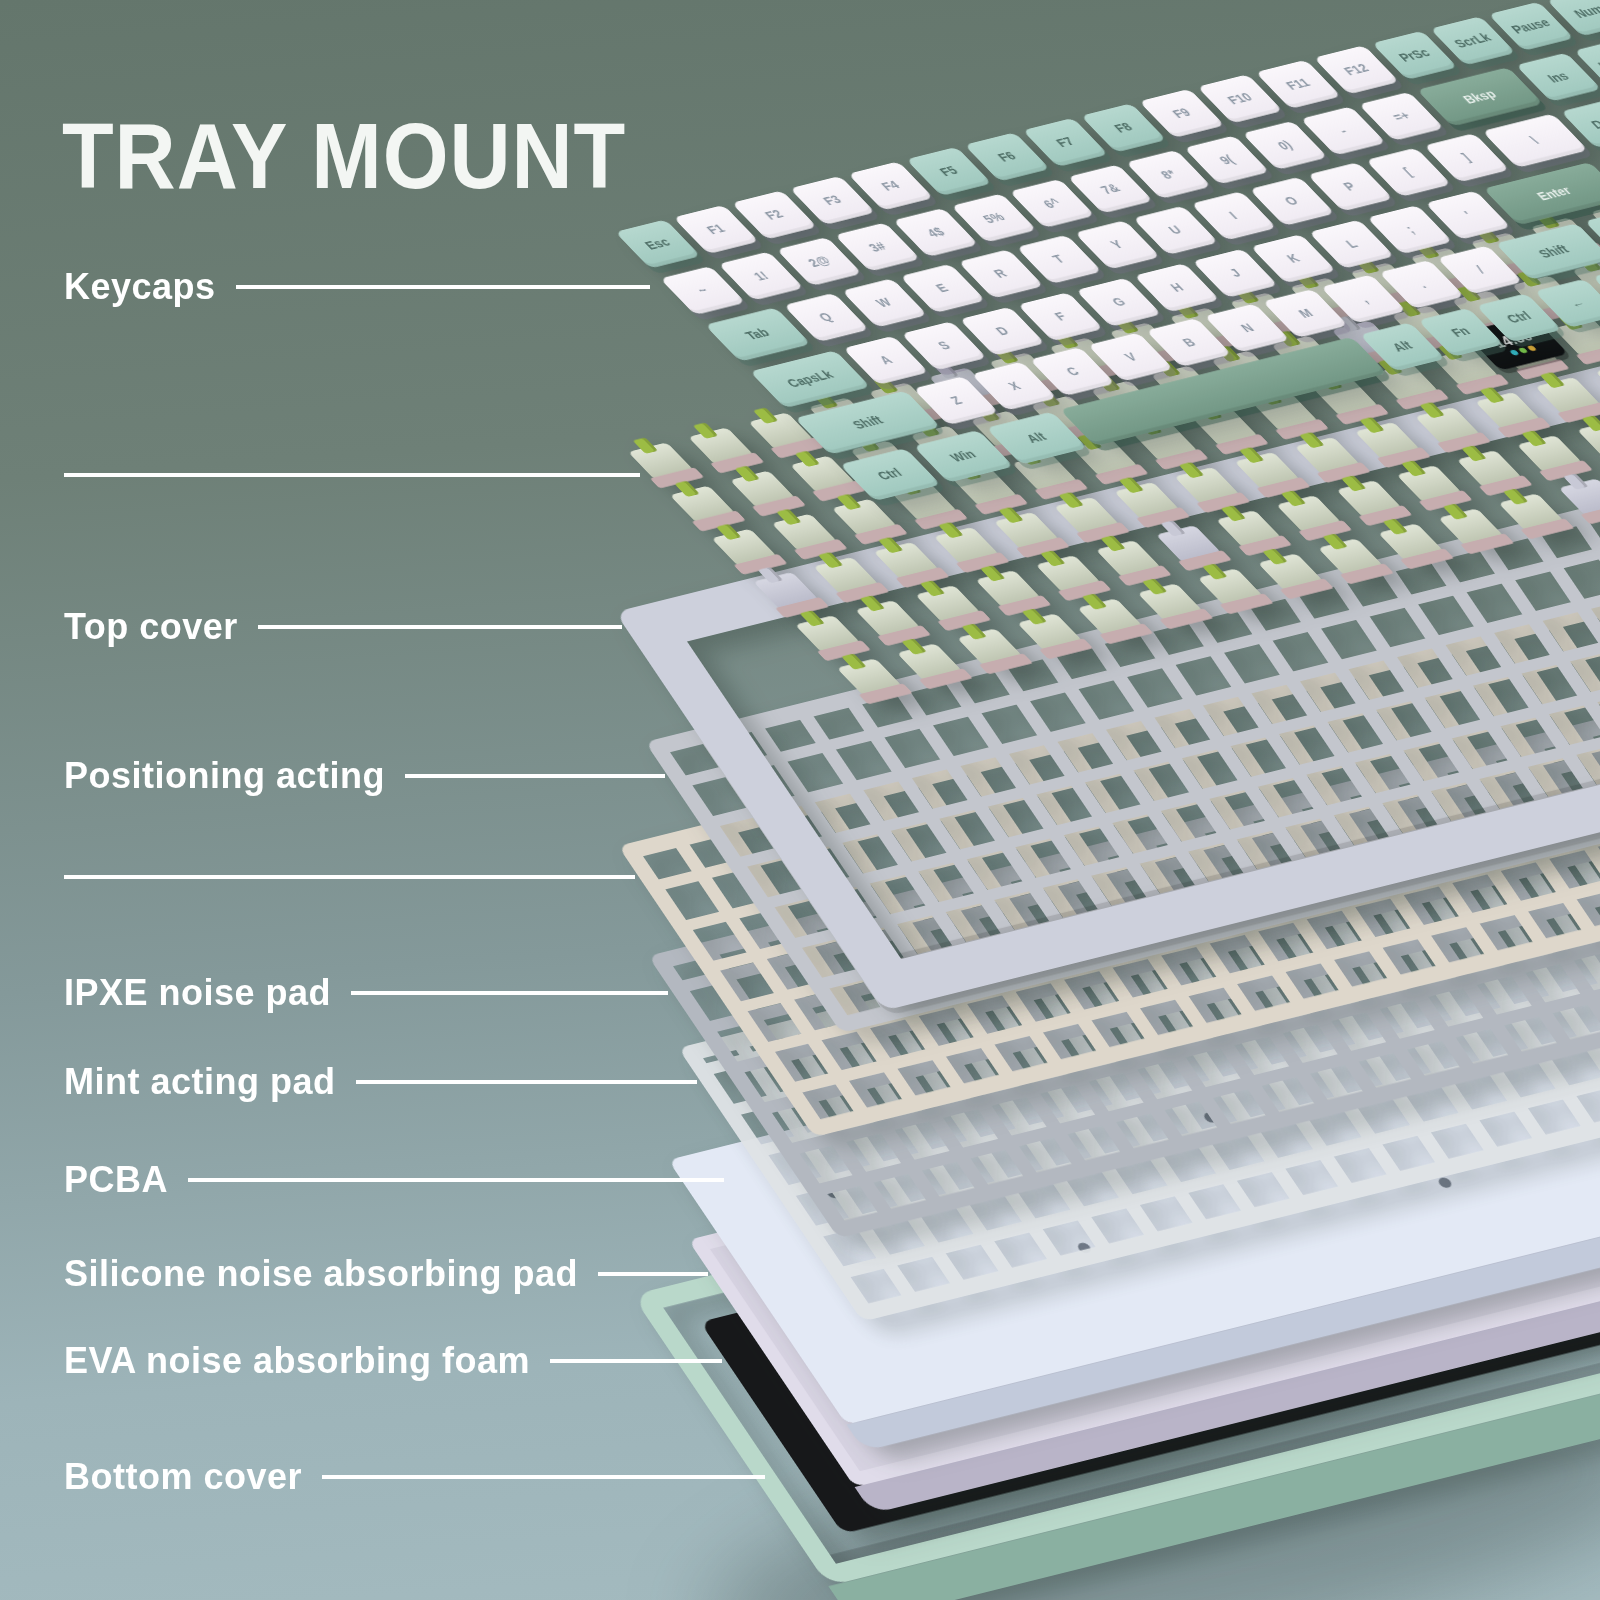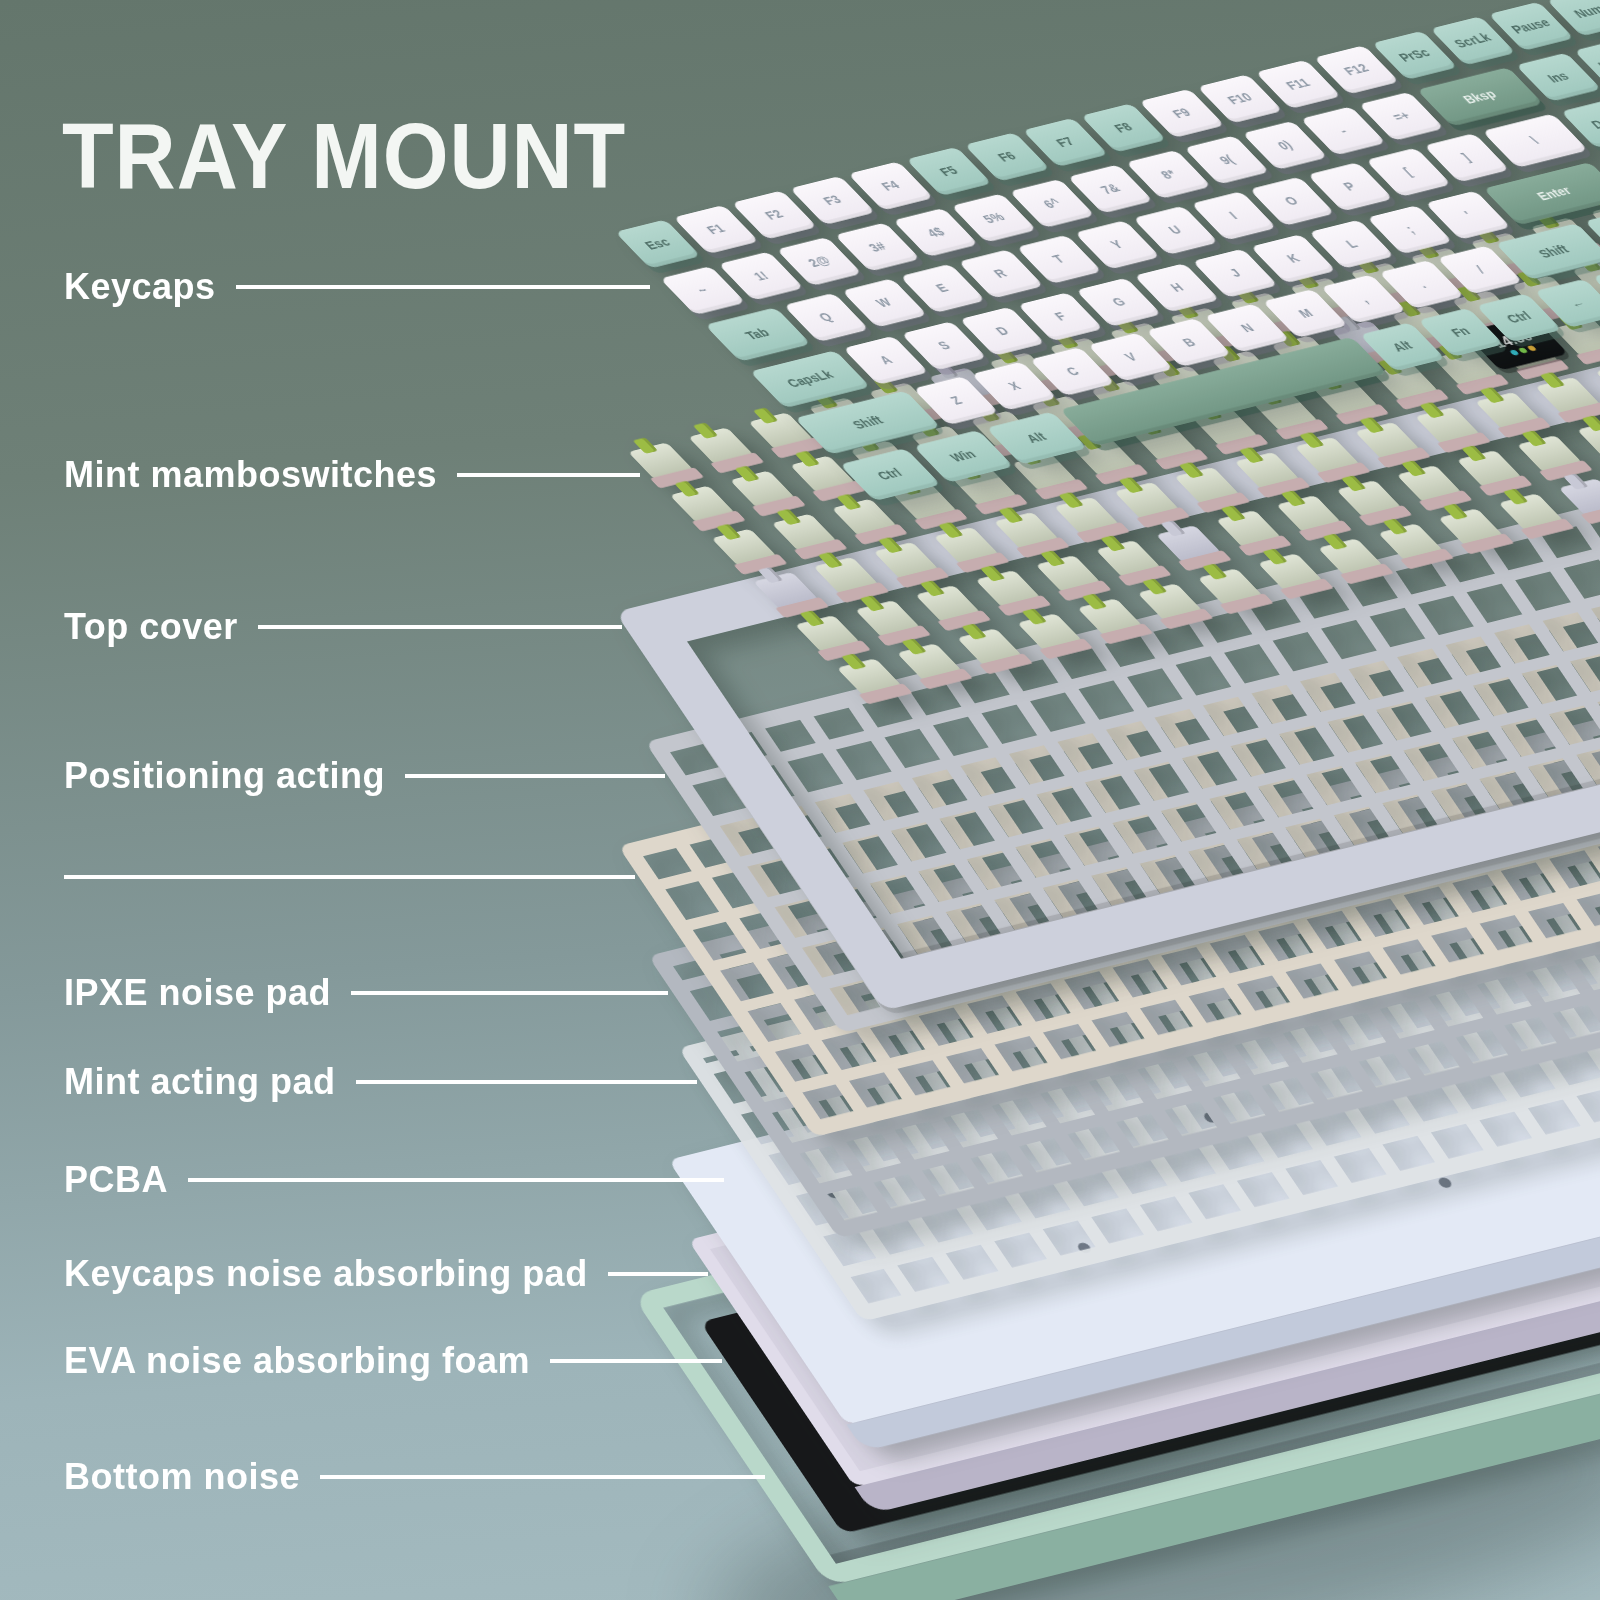--- a/index.html
+++ b/index.html
@@ -332,21 +332,20 @@
   </div>
 </div>
 
 <h1 class="title">TRAY MOUNT</h1>
 
 <div class="callout" style="top:263px;width:586px">
   <span class="callout-text">Keycaps</span>
     <span class="leader"></span>
 </div>
 <div class="callout" style="top:451px;width:576px">
-  <span class="callout-text">Mint mamboswitches</span>
     <span class="leader"></span>
 </div>
 <div class="callout" style="top:603px;width:558px">
   <span class="callout-text">Top cover</span>
     <span class="leader"></span>
 </div>
 <div class="callout" style="top:752px;width:601px">
   <span class="callout-text">Positioning acting</span>
     <span class="leader"></span>
 </div>
@@ -359,23 +358,23 @@
 </div>
 <div class="callout" style="top:1058px;width:633px">
   <span class="callout-text">Mint acting pad</span>
     <span class="leader"></span>
 </div>
 <div class="callout" style="top:1156px;width:660px">
   <span class="callout-text">PCBA</span>
     <span class="leader"></span>
 </div>
 <div class="callout" style="top:1250px;width:644px">
-  <span class="callout-text">Keycaps noise absorbing pad</span>
+  <span class="callout-text">Silicone noise absorbing pad</span>
     <span class="leader"></span>
 </div>
 <div class="callout" style="top:1337px;width:658px">
   <span class="callout-text">EVA noise absorbing foam</span>
     <span class="leader"></span>
 </div>
 <div class="callout" style="top:1453px;width:701px">
-  <span class="callout-text">Bottom noise</span>
+  <span class="callout-text">Bottom cover</span>
     <span class="leader"></span>
 </div>
 
 </body></html>

